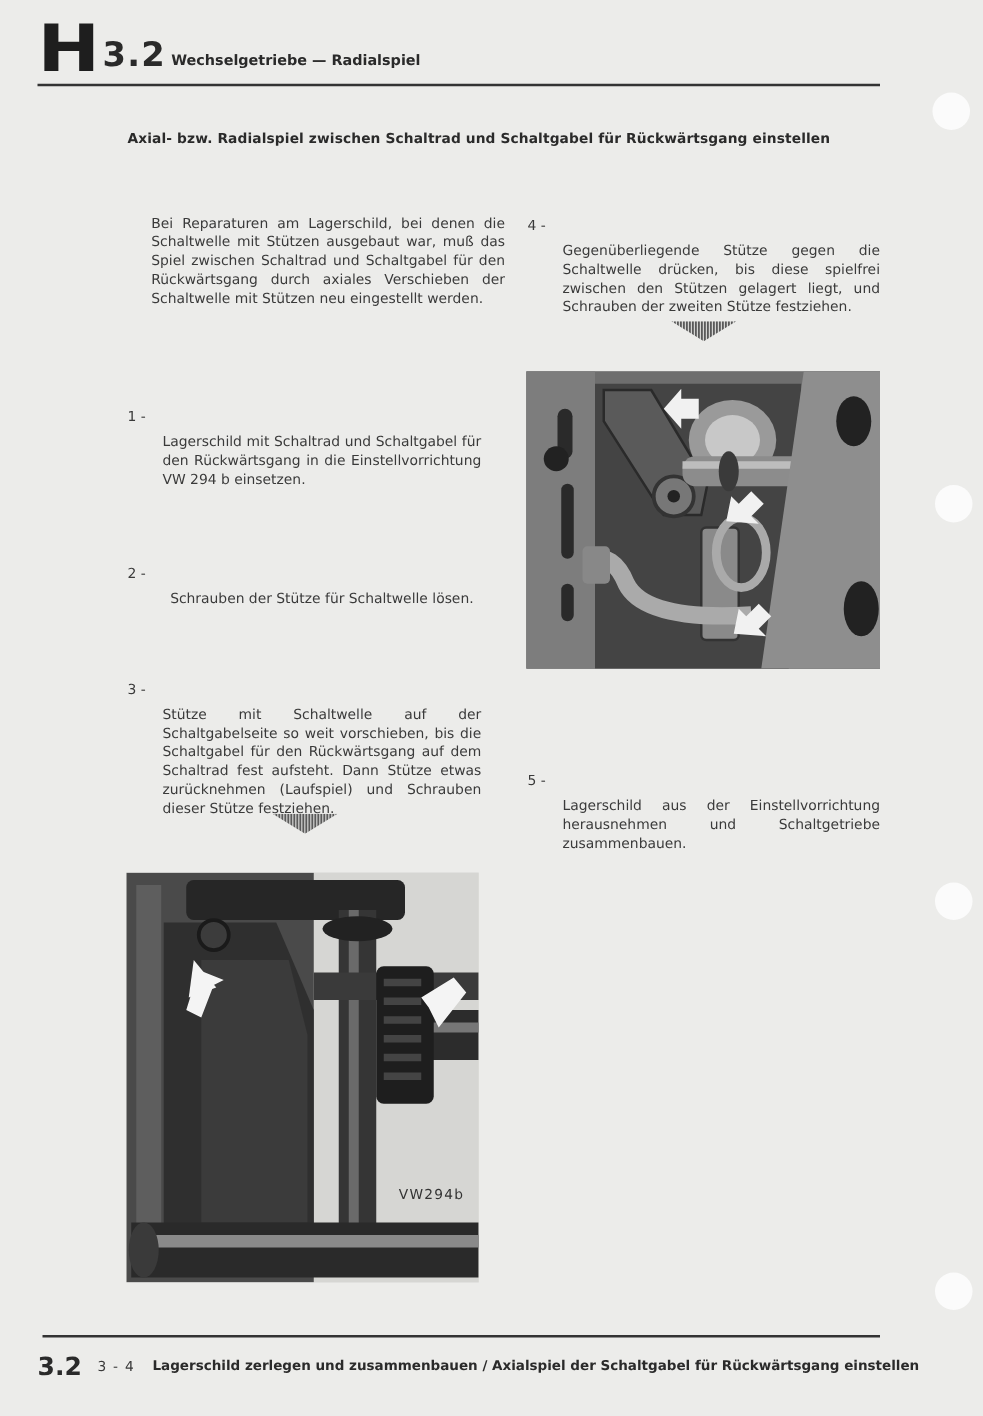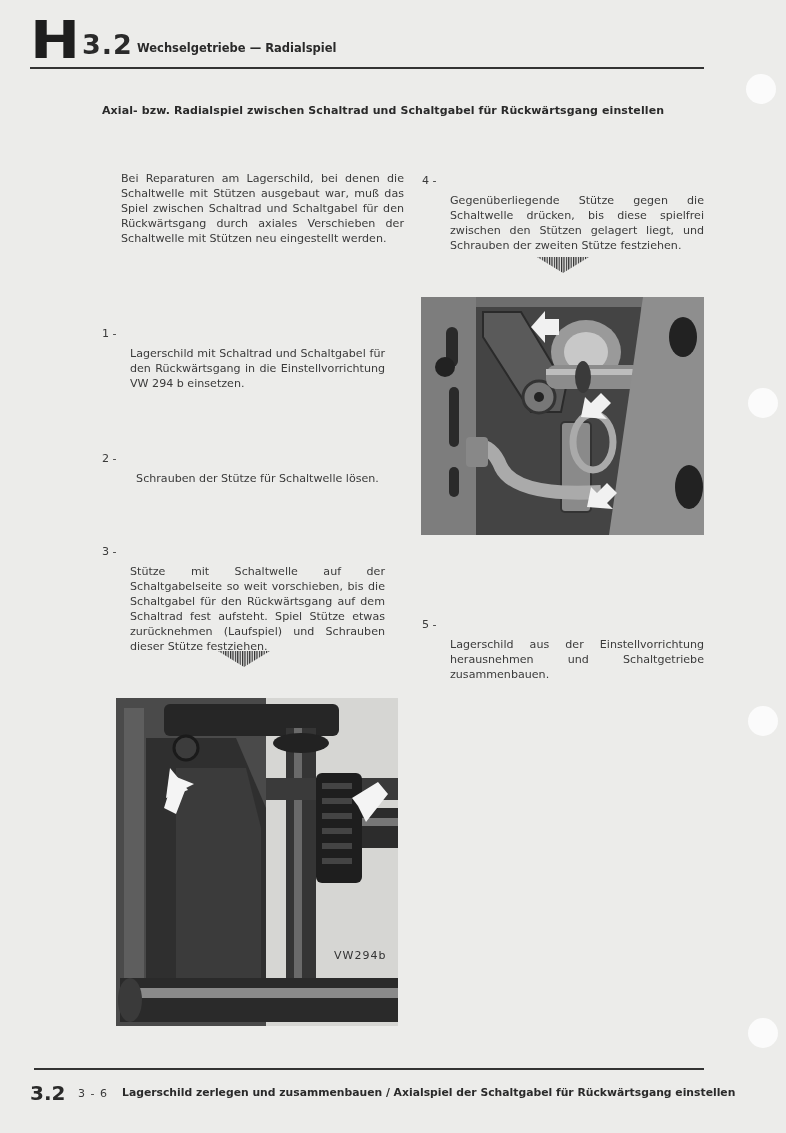--- a/index.html
+++ b/index.html
@@ -49,33 +49,33 @@
   <span class="txt">Lagerschild mit Schaltrad und Schaltgabel für den Rückwärtsgang in die Einstellvorrichtung VW 294 b einsetzen.</span>
 </div>
 
 <div class="abs step" style="left:102px; top:451px; width:283px;">
   <span class="num">2 -</span>
   <span class="txt" style="text-align:center;">Schrauben der Stütze für Schaltwelle lösen.</span>
 </div>
 
 <div class="abs step" style="left:102px; top:544px; width:283px;">
   <span class="num">3 -</span>
-  <span class="txt">Stütze mit Schaltwelle auf der Schaltgabelseite so weit vorschieben, bis die Schaltgabel für den Rückwärtsgang auf dem Schaltrad fest aufsteht. Spiel Stütze etwas zurücknehmen (Laufspiel) und Schrauben dieser Stütze festziehen.</span>
+  <span class="txt">Stütze mit Schaltwelle auf der Schaltgabelseite so weit vorschieben, bis die Schaltgabel für den Rückwärtsgang auf dem Schaltrad fest aufsteht. Dann Stütze etwas zurücknehmen (Laufspiel) und Schrauben dieser Stütze festziehen.</span>
 </div>
 
 <svg class="down-arrow" style="left:218px; top:651px;" viewBox="0 0 52 16">
   <defs>
     <pattern id="stripes1" width="2.4" height="16" patternUnits="userSpaceOnUse">
       <rect width="1.2" height="16" fill="#2a2a2a"></rect>
     </pattern>
   </defs>
   <polygon points="0,0 52,0 26,16" fill="url(#stripes1)"></polygon>
 </svg>
 
-<div class="photo" style="left:116px; top:698px; width:282px; height:328px; background:#d9d9d6;">
+<div class="photo" style="left:101px; top:698px; width:282px; height:328px; background:#d9d9d6;">
   <svg width="282" height="328" viewBox="0 0 282 328">
     <rect x="0" y="0" width="282" height="328" fill="#d6d6d3"></rect>
 
     <rect x="0" y="0" width="150" height="328" fill="#4a4a4a"></rect>
     <rect x="8" y="10" width="20" height="300" fill="#5e5e5e"></rect>
     <path d="M30,40 L120,40 L150,110 L150,300 L30,300 Z" fill="#2f2f2f"></path>
     <path d="M60,70 L130,70 L145,130 L145,280 L60,280 Z" fill="#3b3b3b"></path>
 
     <rect x="48" y="6" width="175" height="32" rx="6" fill="#262626"></rect>
     <circle cx="70" cy="50" r="12" fill="#3c3c3c" stroke="#1a1a1a" stroke-width="3"></circle>
@@ -161,14 +161,14 @@
   </svg>
 </div>
 
 <div class="abs step" style="left:422px; top:617px; width:282px;">
   <span class="num">5 -</span>
   <span class="txt">Lagerschild aus der Einstellvorrichtung herausnehmen und Schaltgetriebe zusammenbauen.</span>
 </div>
 
 <div class="rule" style="left:34px; top:1068px; width:670px;"></div>
 <div class="abs footer-num">3.2</div>
-<div class="abs footer-page">3 - 6</div>
+<div class="abs footer-page">3 - 4</div>
 <div class="abs footer-title">Lagerschild zerlegen und zusammenbauen / Axialspiel der Schaltgabel für Rückwärtsgang einstellen</div>
 
 </body></html>

